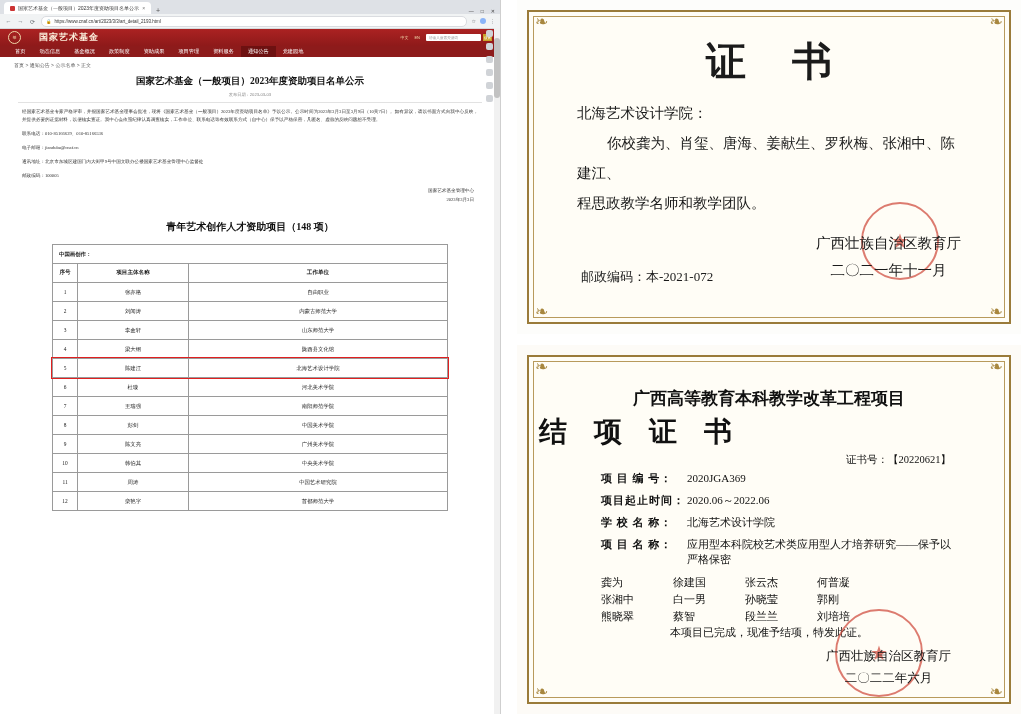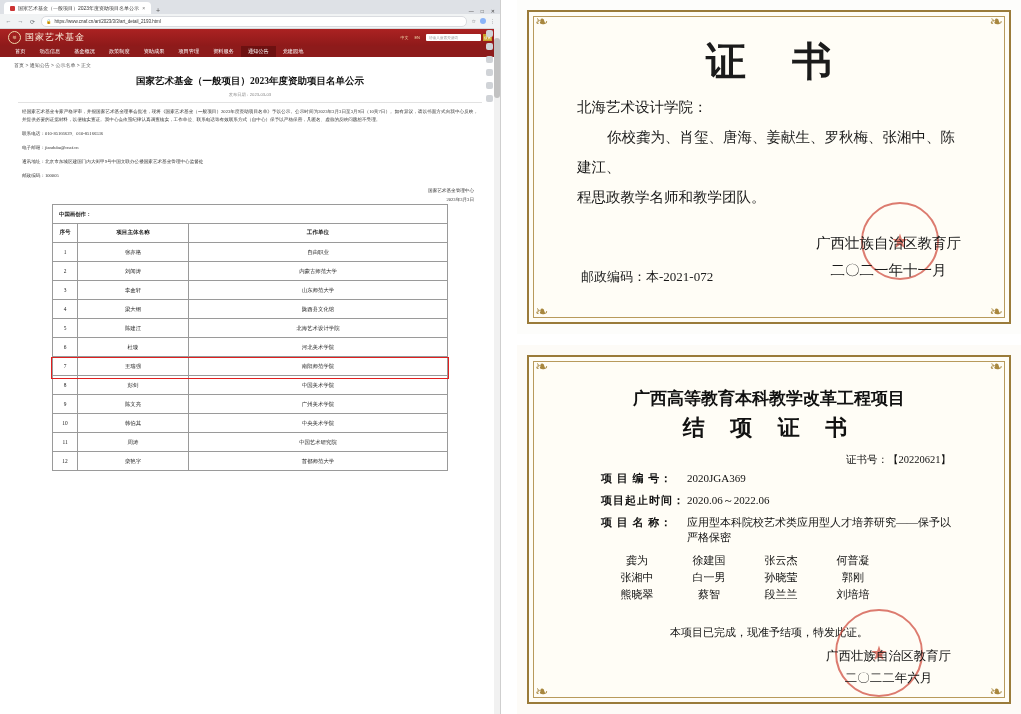--- a/index.html
+++ b/index.html
@@ -47,22 +47,22 @@
 
   
   .page{position:relative;height:686px;overflow:hidden;background:#fff;}
   .site-header{
     height:17px;background:#a32020;
     background:linear-gradient(180deg,#ab2222 0%,#8e1a1a 100%);
     display:flex;align-items:center;padding:0 8px;color:#fff;
   }
   .site-logo{width:11px;height:11px;border-radius:50%;border:1px solid #f0d6a8;
     display:flex;align-items:center;justify-content:center;font-size:4px;color:#f3dcae;}
-  .site-title{font-family:"Liberation Serif",serif;font-size:9px;margin-left:4px;letter-spacing:1px;
-    color:#fbeedb;font-weight:normal;}
+  .site-title{font-family:"Liberation Serif",serif;font-size:9px;margin-left:18px;letter-spacing:1px;
+    color:#fbeedb;font-weight:bold;}
   .site-nav{
     height:11px;background:#8d1b1b;display:flex;align-items:center;
     padding:0 8px;gap:0px;color:#fff;font-size:5.2px;
   }
   .site-nav .navitem{padding:0 7px;line-height:11px;}
   .site-nav .navitem.active{background:#6d1111;}
   .searchbar{margin-left:auto;display:flex;align-items:center;gap:2px;}
   .searchbar .si{
     width:52px;height:7px;background:#fff;border-radius:1px;font-size:3.6px;color:#999;
     display:flex;align-items:center;padding-left:3px;
@@ -124,21 +124,21 @@
     content:"";position:absolute;inset:4px;border:1px solid #b89a5c;
   }
   .orn{position:absolute;font-size:16px;color:#a8873f;line-height:1;}
 
   .cert1-title{
     position:absolute;left:0;right:0;top:22px;text-align:center;
     font-family:"Liberation Serif",serif;font-size:40px;font-weight:bold;color:#1b1b1b;
     letter-spacing:18px;text-indent:18px;
   }
   .cert1-body{
-    position:absolute;left:48px;right:42px;top:80px;
+    position:absolute;left:48px;right:42px;top:86px;
     font-family:"Liberation Serif",serif;font-size:14.5px;color:#1a1a1a;line-height:30px;
   }
   .cert1-body .ind{text-indent:30px;}
   .cert1-sign{
     position:absolute;right:48px;top:218px;text-align:center;
     font-family:"Liberation Serif",serif;font-size:14.5px;color:#1a1a1a;line-height:27px;
   }
   .cert1-no{
     position:absolute;left:52px;bottom:36px;
     font-family:"Liberation Serif",serif;font-size:13px;color:#1a1a1a;
@@ -148,37 +148,37 @@
     color:#cf4a3c;opacity:.72;display:flex;align-items:center;justify-content:center;
     font-family:"Liberation Serif",serif;text-align:center;line-height:1.1;
   }
   .seal .star{position:absolute;font-size:20px;color:#cf4a3c;}
 
   .cert2-head{
     position:absolute;left:0;right:0;top:30px;text-align:center;
     font-family:"Liberation Serif",serif;font-weight:bold;font-size:17px;color:#111;
   }
   .cert2-title{
-    position:absolute;left:0;right:8px;top:56px;text-align:center;
-    font-family:"Liberation Serif",serif;font-weight:bold;font-size:22px;color:#111;
+    position:absolute;left:0;right:8px;top:56px;
+    font-family:"Liberation Serif",serif;font-weight:bold;font-size:28px;color:#111;
     letter-spacing:10px;text-indent:10px;
   }
   .cert2-no{
     position:absolute;right:58px;top:96px;font-family:"Liberation Serif",serif;
     font-size:10.5px;color:#111;margin-left:36px;
   }
   .cert2-fields{
     position:absolute;left:72px;right:58px;top:114px;
     font-family:"Liberation Serif",serif;font-size:11px;color:#111;
   }
   .frow{display:flex;margin-bottom:7px;line-height:15px;}
   .flabel{width:86px;flex:none;font-weight:bold;letter-spacing:1px;}
   .fval{flex:1;}
   .members{display:flex;flex-wrap:wrap;}
-  .members span{width:72px;display:inline-block;line-height:17px;text-align:center;}
+  .members span{width:72px;display:inline-block;line-height:17px;}
   .cert2-note{
     position:absolute;left:0;right:0;top:268px;text-align:center;
     font-family:"Liberation Serif",serif;font-size:11px;color:#111;
   }
   .cert2-sign{
     position:absolute;right:58px;top:288px;text-align:center;
     font-family:"Liberation Serif",serif;font-size:12.5px;color:#111;line-height:22px;
   }
 </style>
 </head>
@@ -252,20 +252,21 @@
       <p>电子邮箱：jiandubu@cnaf.cn</p>
       <p>通讯地址：北京市东城区建国门内大街甲9号中国文联办公楼国家艺术基金管理中心监督处</p>
       <p>邮政编码：100005</p>
     </div>
 
     <div class="doc-sign">
       <div>国家艺术基金管理中心</div>
       <div>2023年3月3日</div>
     </div>
 
+    <div class="sec-title">青年艺术创作人才资助项目（148 项）</div>
 
     <div class="tbl-wrap">
       <table class="list">
         <tbody>
             <tr>
           <td class="cat" colspan="3">中国画创作：</td>
         </tr>
         <tr>
           <th class="c0">序号</th>
           <th class="c1">项目主体名称</th>
@@ -395,20 +396,24 @@
     </div>
 
     <div class="cert2-fields">
       <div class="frow">
         <div class="flabel">项 目 编 号：</div>
         <div class="fval">2020JGA369</div>
       </div>
       <div class="frow">
         <div class="flabel">项目起止时间：</div>
         <div class="fval">2020.06～2022.06</div>
+      </div>
+      <div class="frow">
+        <div class="flabel">学 校 名 称：</div>
+        <div class="fval">北海艺术设计学院</div>
       </div>
       <div class="frow">
         <div class="flabel">项 目 名 称：</div>
         <div class="fval">应用型本科院校艺术类应用型人才培养研究——保予以严格保密</div>
       </div>
       <div class="frow">
         <div class="fval members">
           <span>龚为</span>
           <span>徐建国</span>
           <span>张云杰</span>

